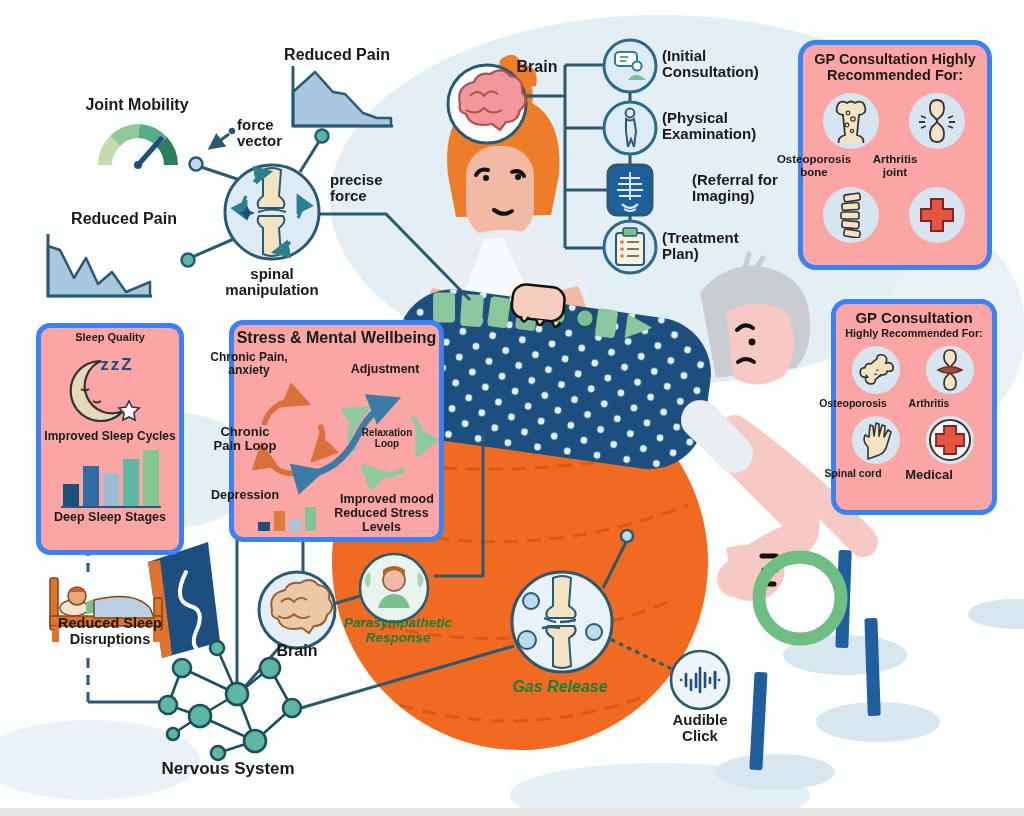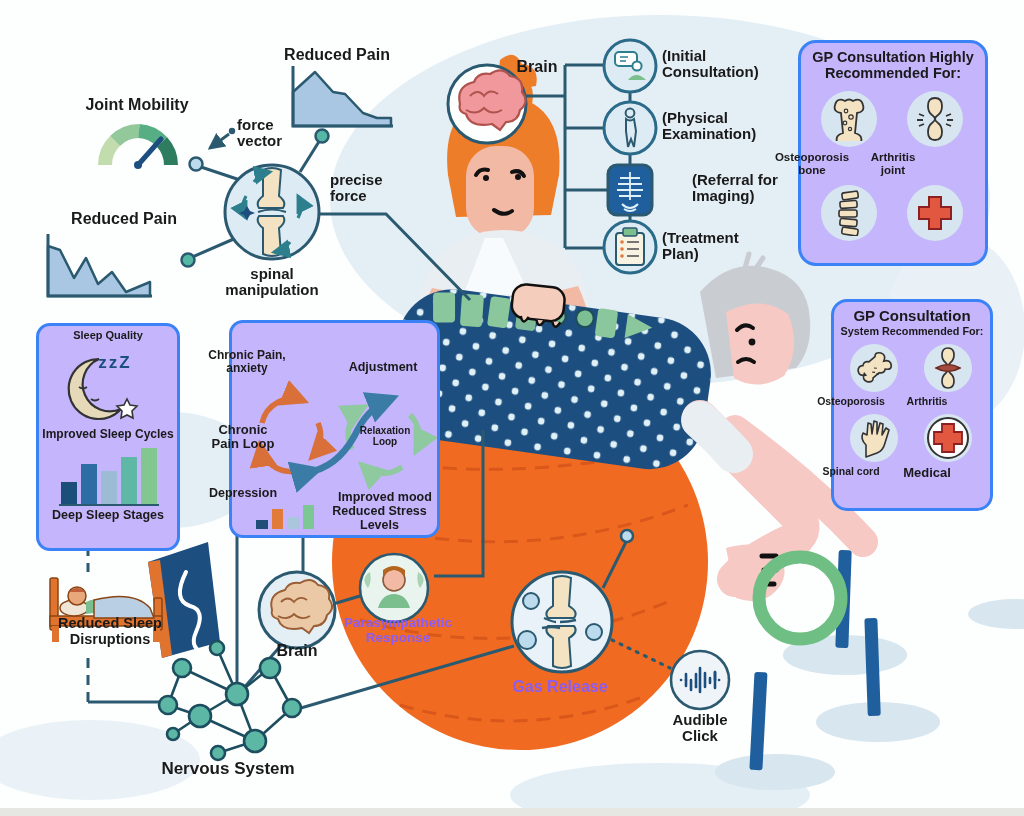--- a/index.html
+++ b/index.html
@@ -2,22 +2,22 @@
 <html><head>
 <meta charset="utf-8">
 <style>
   html,body{margin:0;padding:0;background:#fff;}
   #stage{position:relative;width:1024px;height:816px;overflow:hidden;background:#fdfefe;
          font-family:"Liberation Sans","DejaVu Sans",sans-serif;}
   #scene{position:absolute;left:0;top:0;}
   .lbl{position:absolute;font-weight:bold;color:#1a1a1a;white-space:pre-line;
        text-align:center;line-height:1.08;transform:translateX(-50%);}
   .lbl.left{transform:none;text-align:left;}
-  .red{color:#8b5cf6;}
-  .box{position:absolute;background:#c4b5fd;border:3px solid #3b82f6;border-radius:14px;}
+  .red{color:#15803d;font-style:italic;}
+  .box{position:absolute;background:#fca5a5;border:5px solid #3b82f6;border-radius:14px;}
   .box .bt{position:absolute;left:0;right:0;font-weight:bold;color:#1a1a1a;
            text-align:center;white-space:pre-line;line-height:1.1;}
   .icirc{position:absolute;border-radius:50%;background:#d6e5ef;display:flex;
          align-items:center;justify-content:center;}
   .bars{position:absolute;display:flex;align-items:flex-end;gap:4px;}
   .bars span{flex:1;display:block;}
 </style>
 </head>
 <body>
 
@@ -334,20 +334,21 @@
         <span style="height: 69%; background: rgb(46, 109, 164);"></span>
         <span style="height: 57%; background: rgb(156, 188, 214);"></span>
         <span style="height: 81%; background: rgb(95, 183, 165);"></span>
         <span style="height: 97%; background: rgb(130, 199, 143);"></span>
       </div>
   <div style="position:absolute;left:20px;top:178px;width:100px;border-top:2px solid #2b5a70"></div>
   <div class="bt" style="top:183px;font-size:12.5px">Deep Sleep Stages</div>
 </div>
 
 <div class="box" style="left:229px;top:320px;width:205px;height:212px">
+  <div class="bt" style="top:4px;font-size:16px">Stress &amp; Mental Wellbeing</div>
   <svg width="205" height="212" style="position:absolute;left:0;top:0">
     <defs>
       <marker id="ah-or" markerWidth="7" markerHeight="7" refX="4" refY="2.5" orient="auto">
             <path d="M0,0 L5,2.5 L0,5 Z" fill="#d9703a"></path>
           </marker>
       <marker id="ah-gr" markerWidth="7" markerHeight="7" refX="4" refY="2.5" orient="auto">
             <path d="M0,0 L5,2.5 L0,5 Z" fill="#8fc9a0"></path>
           </marker>
       <marker id="ah-bl" markerWidth="6" markerHeight="6" refX="3.5" refY="2.5" orient="auto">
             <path d="M0,0 L5,2.5 L0,5 Z" fill="#3a7ca5"></path>
@@ -416,21 +417,21 @@
   </div>
   <div class="icirc" style="left:106px;top:142px;width:56px;height:56px">
     <svg width="40" height="40">
           <path d="M14,4 h12 v10 h10 v12 h-10 v10 h-12 v-10 h-10 v-12 h10 Z" fill="#e25740" stroke="#8c1f1f" stroke-width="2"></path>
         </svg>
   </div>
 </div>
 
 <div class="box" style="left:831px;top:299px;width:156px;height:206px;border-radius:16px">
   <div class="bt" style="top:6px;font-size:15px">GP Consultation</div>
-  <div class="bt" style="top:24px;font-size:10.8px">System Recommended For:</div>
+  <div class="bt" style="top:24px;font-size:10.8px">Highly Recommended For:</div>
   <div class="icirc" style="left:16px;top:42px;width:48px;height:48px">
     <svg width="40" height="40">
           <g transform="rotate(-40 20 20)">
             <path d="M8,17 q-6,-3 -3,-8 q3,-4 7,-1 q4,-3 7,1 l8,0 q3,-4 7,1 q3,5 -3,8 q6,3 3,8 q-3,4 -7,-1 q-4,3 -7,-1 l-8,0 q-3,4 -7,-1 q-3,-5 3,-8 Z" fill="#f3e3c3" stroke="#333" stroke-width="1.7" transform="translate(1,3)"></path>
             <path d="M15,19 l2,2 M19,17 l2,2 M17,23 l2,2" stroke="#333" stroke-width="1.2" transform="translate(1,3)"></path>
           </g>
         </svg>
   </div>
   <div class="icirc" style="left:90px;top:42px;width:48px;height:48px">
     <svg width="36" height="42">

